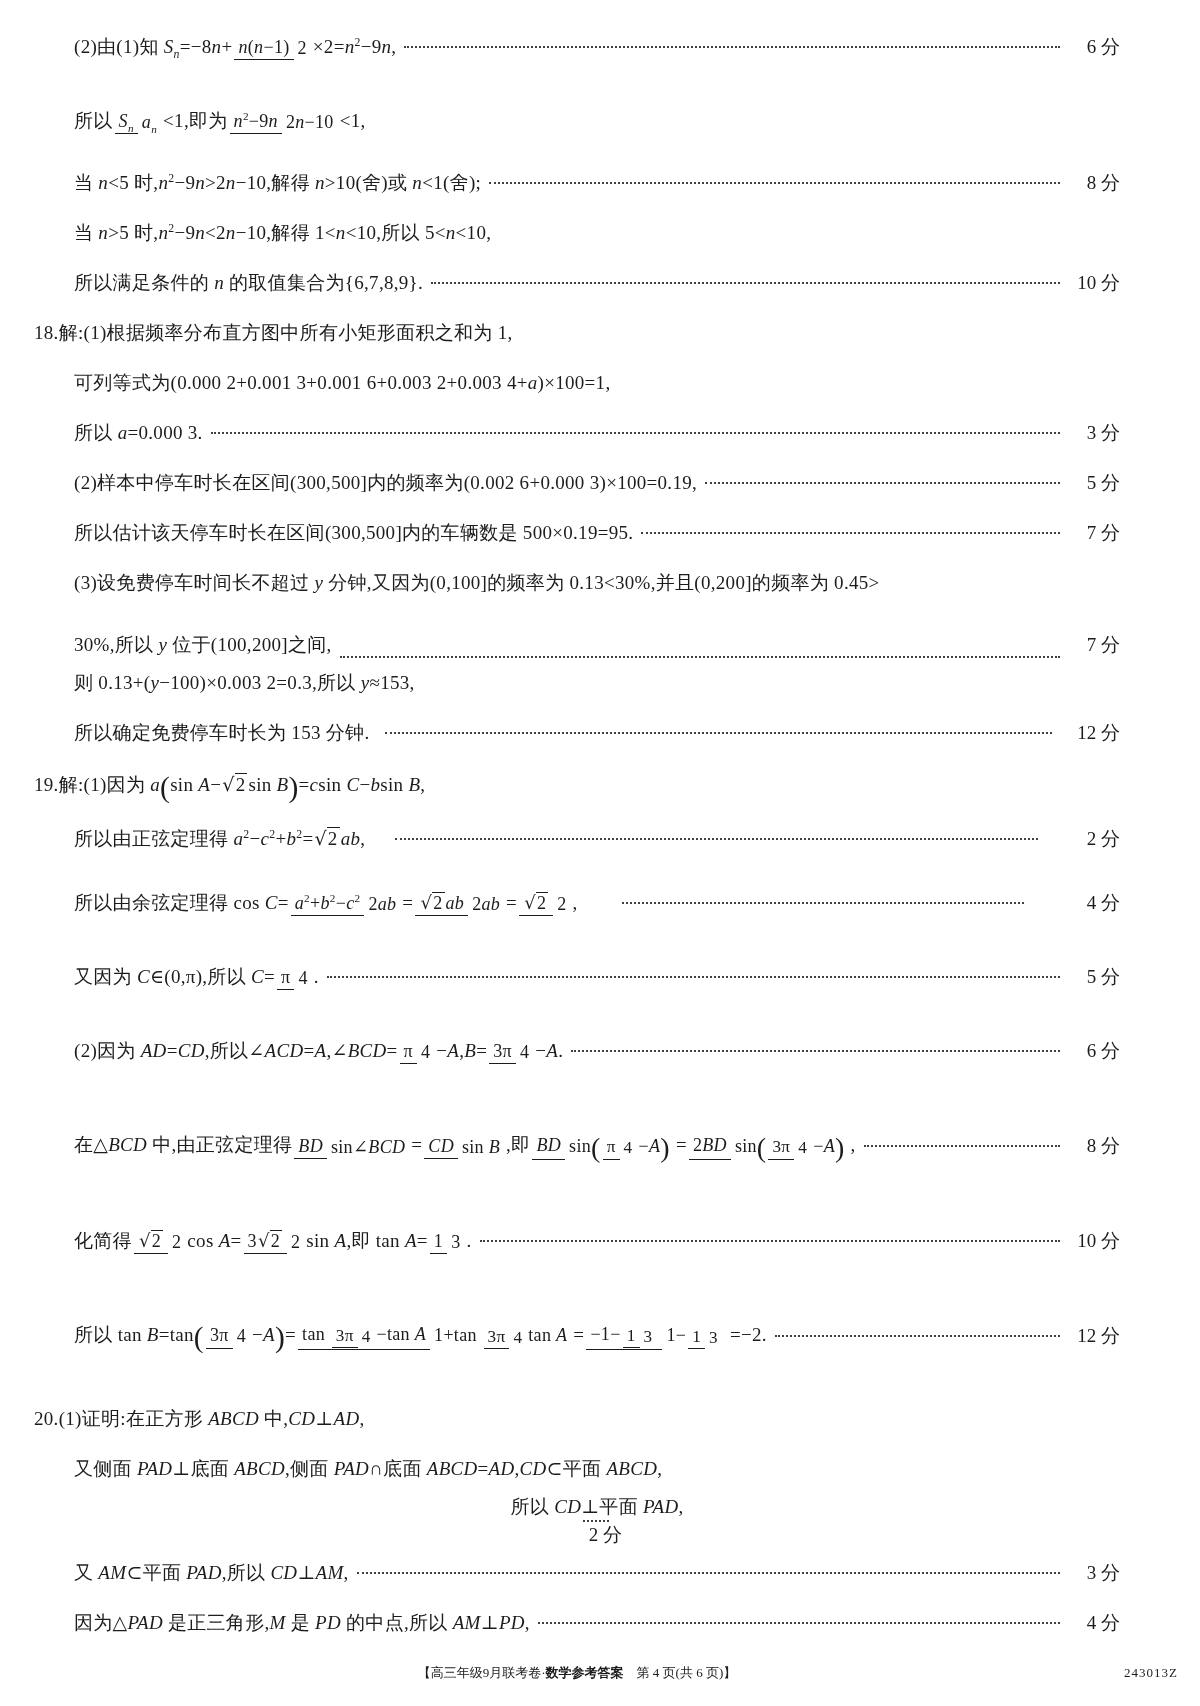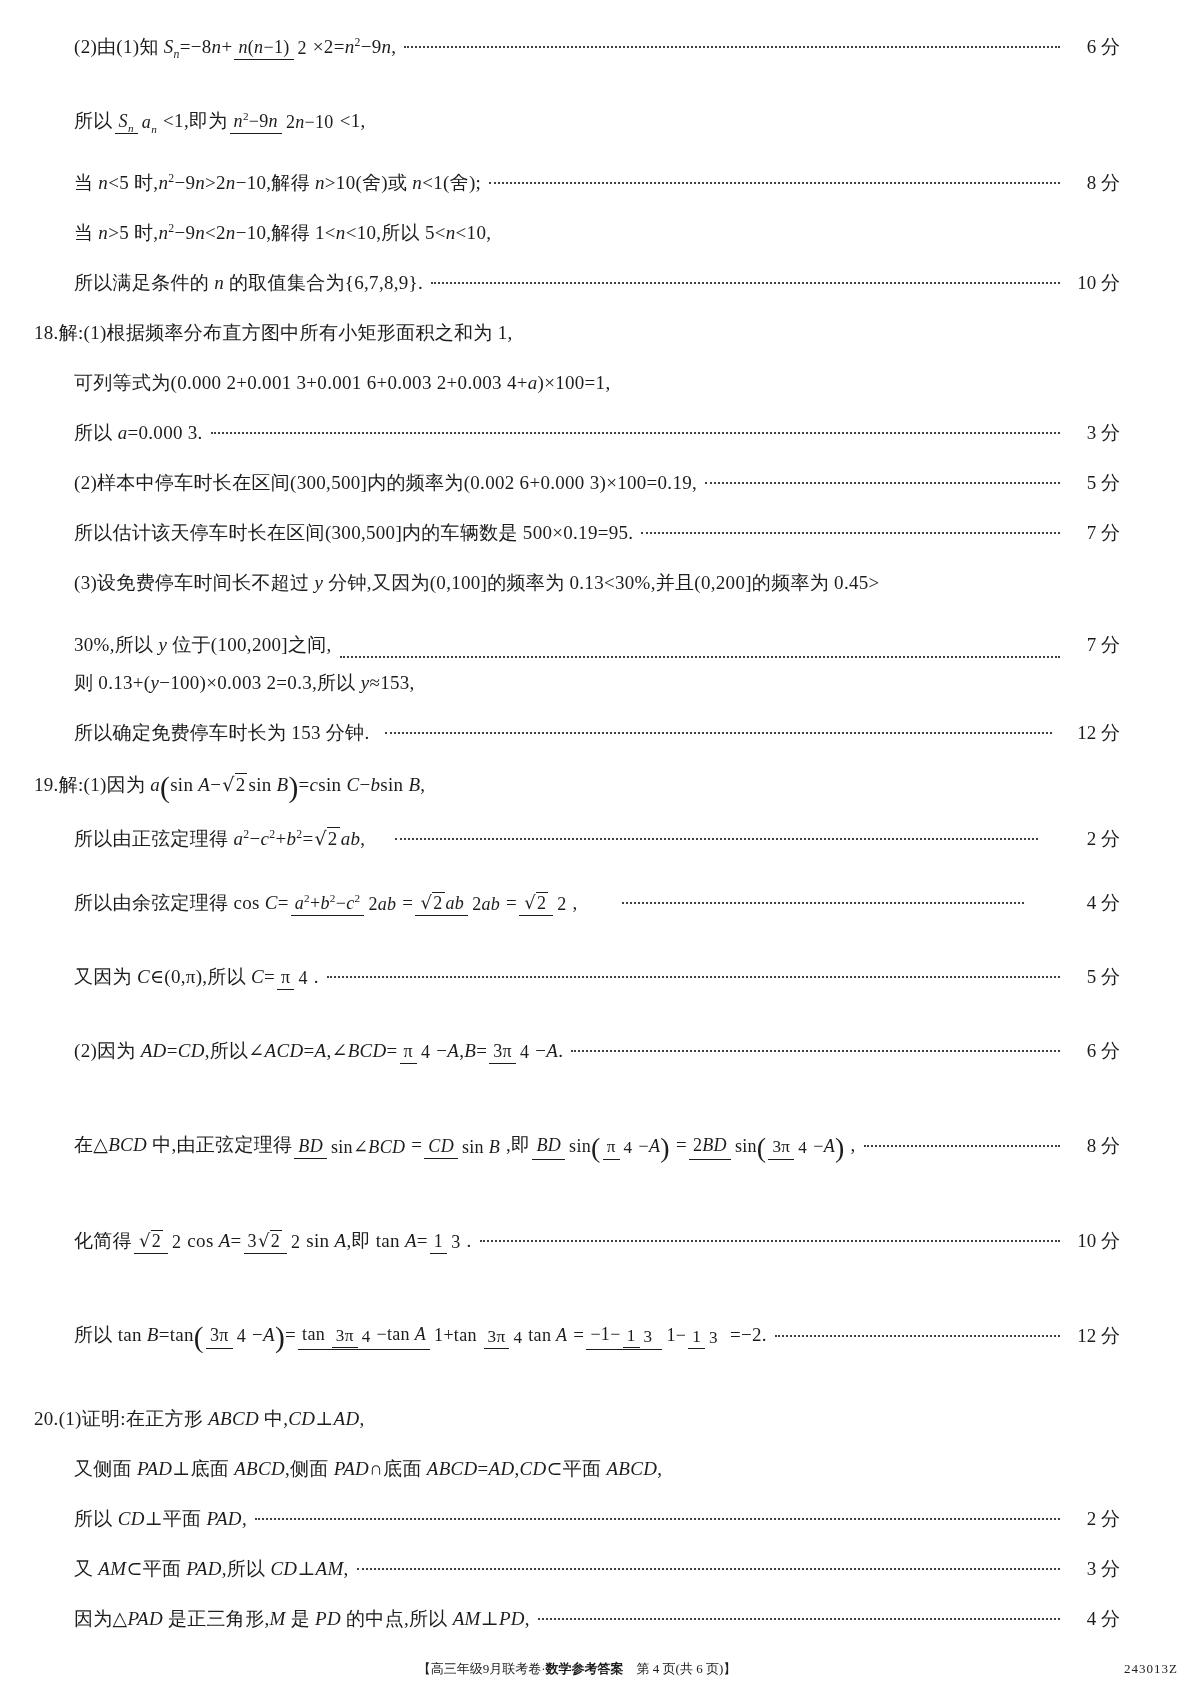--- a/index.html
+++ b/index.html
@@ -213,21 +213,21 @@
         </span>=−2.</span>
       <span class="leader"></span>
       <span class="score">12 分</span>
     </div>
     <div class="line q" style="min-height: 50px;">
       <span class="content">20.(1)证明:在正方形 <i>ABCD</i> 中,<i>CD</i>⊥<i>AD</i>,</span>
     </div>
     <div class="line" style="min-height: 50px;">
       <span class="content">又侧面 <i>PAD</i>⊥底面 <i>ABCD</i>,侧面 <i>PAD</i>∩底面 <i>ABCD</i>=<i>AD</i>,<i>CD</i>⊂平面 <i>ABCD</i>,</span>
     </div>
-    <div class="line" style="min-height: 50px;">
+    <div class="line" style="min-height: 50px; flex-direction: column;">
       <span class="content">所以 <i>CD</i>⊥平面 <i>PAD</i>,</span>
       <span class="leader"></span>
       <span class="score">2 分</span>
     </div>
     <div class="line" style="min-height: 50px;">
       <span class="content">又 <i>AM</i>⊂平面 <i>PAD</i>,所以 <i>CD</i>⊥<i>AM</i>,</span>
       <span class="leader"></span>
       <span class="score">3 分</span>
     </div>
     <div class="line" style="min-height: 50px; align-items: center;">

